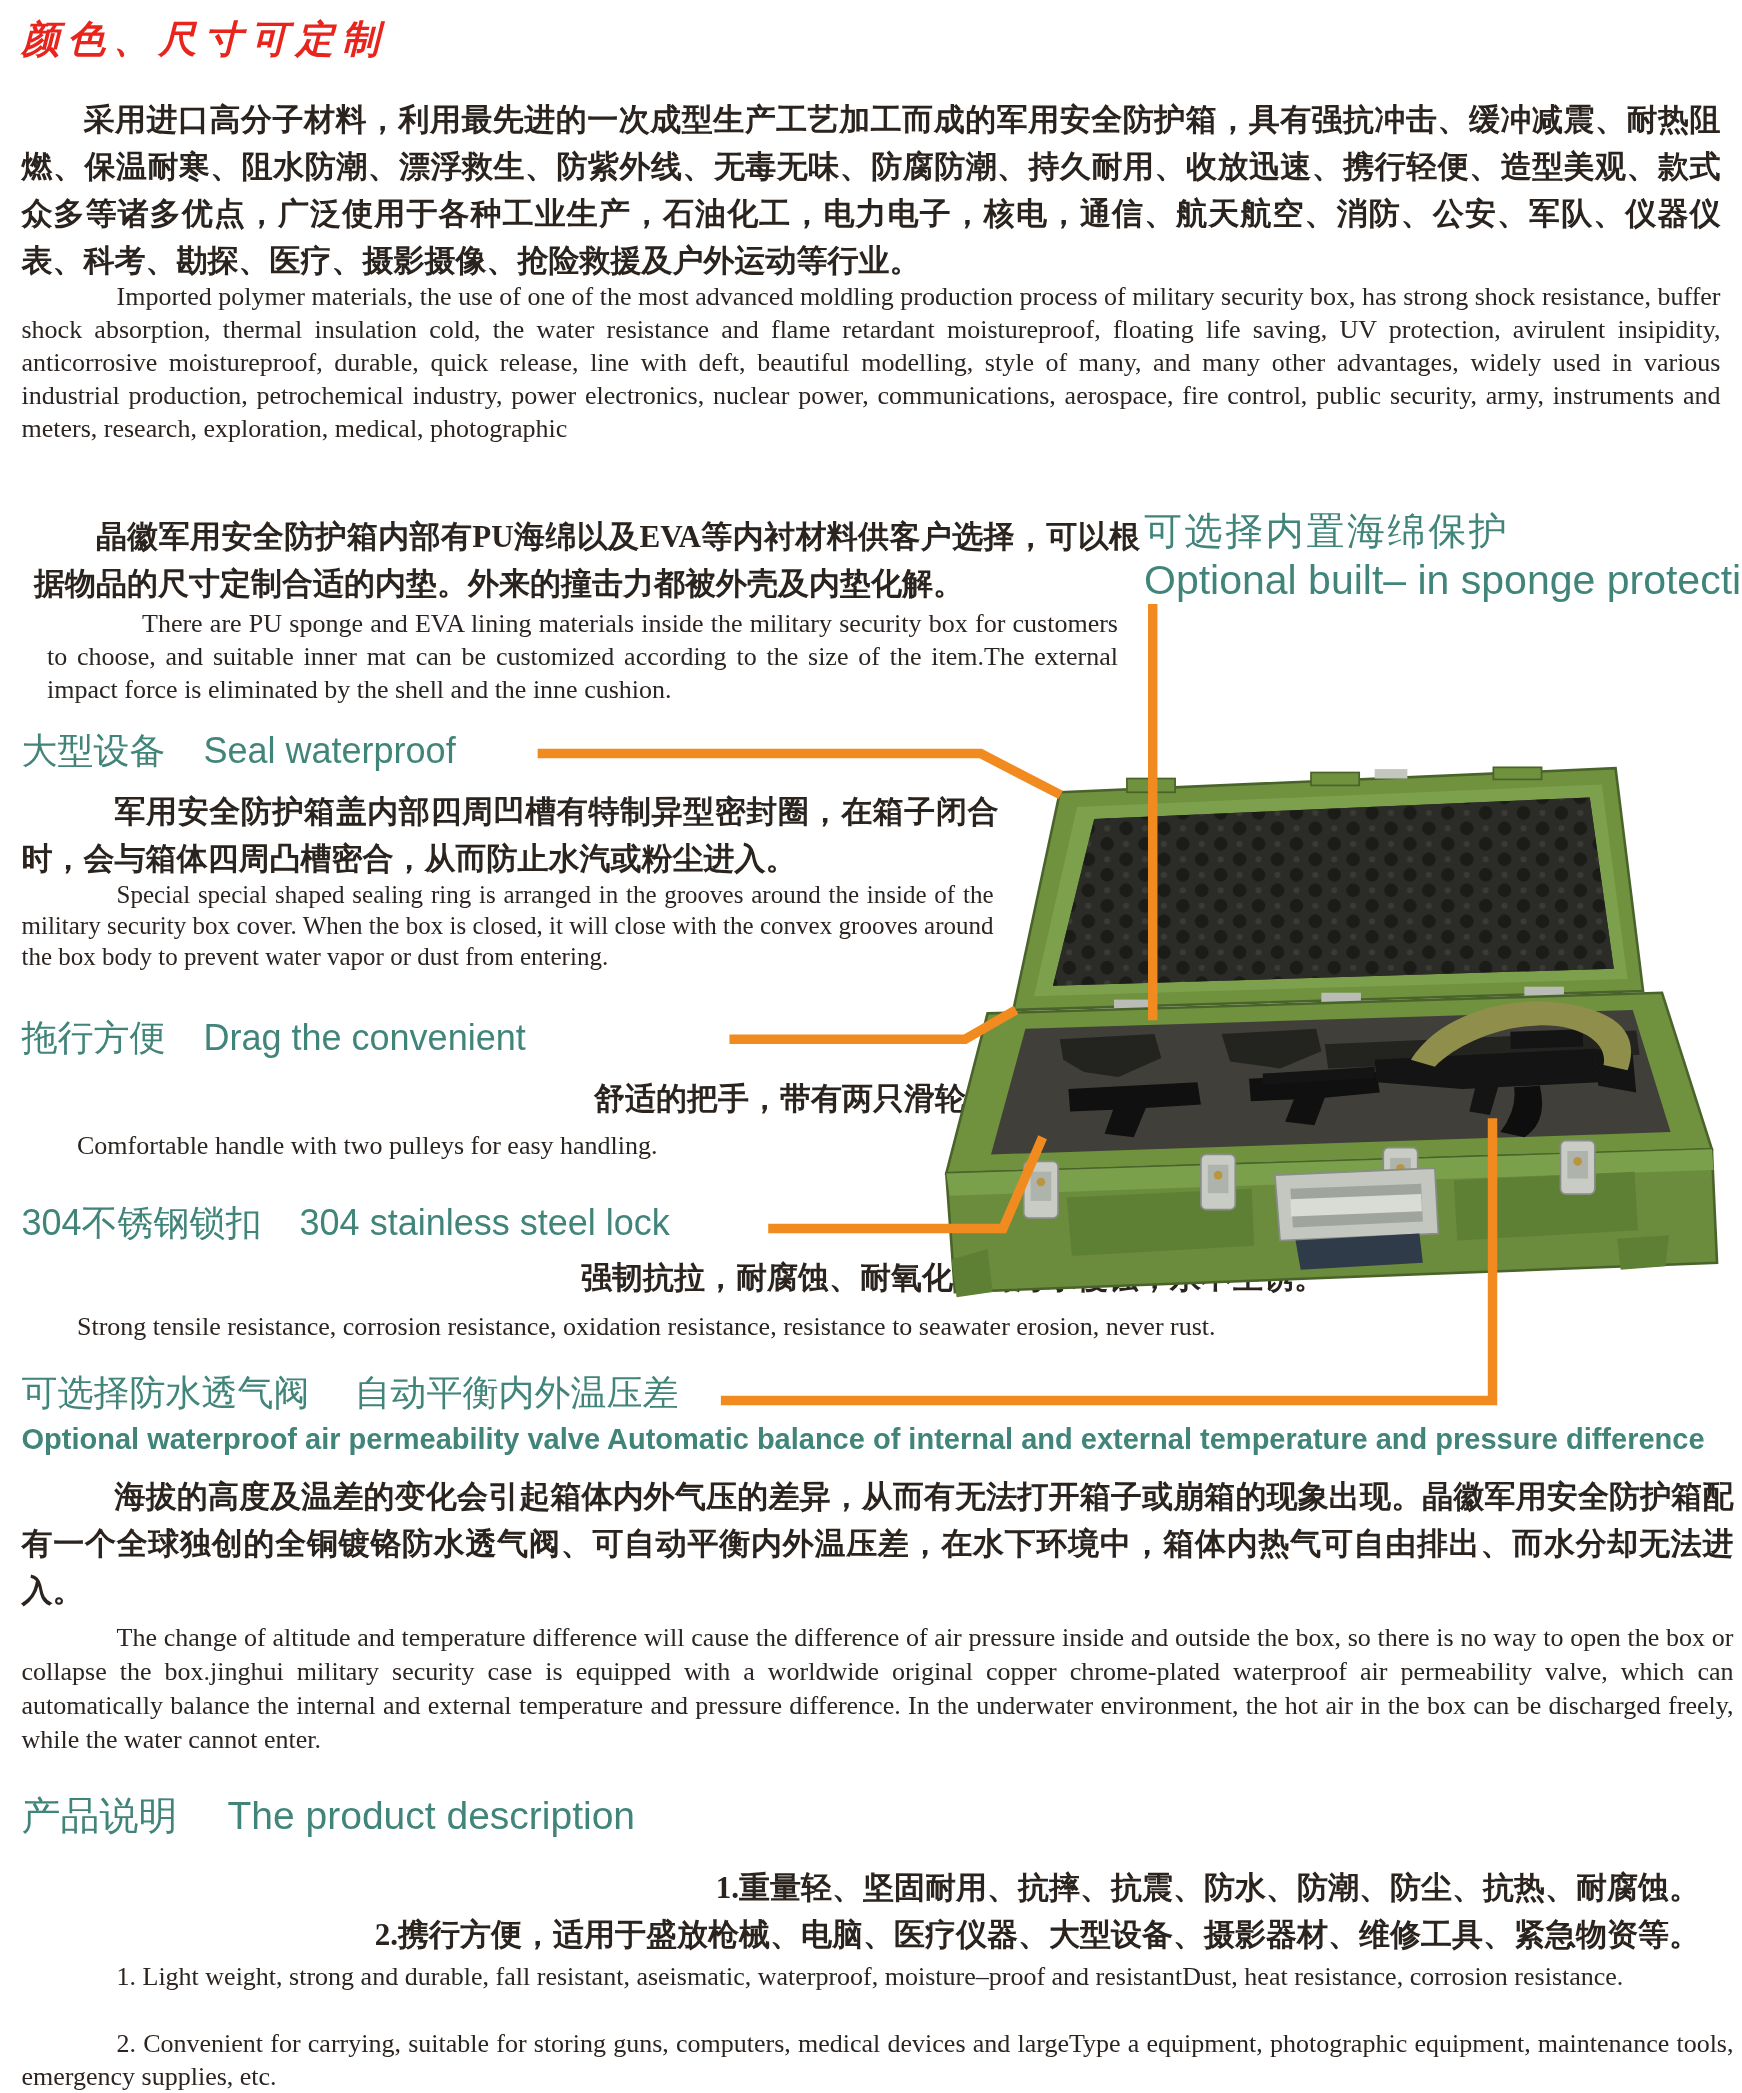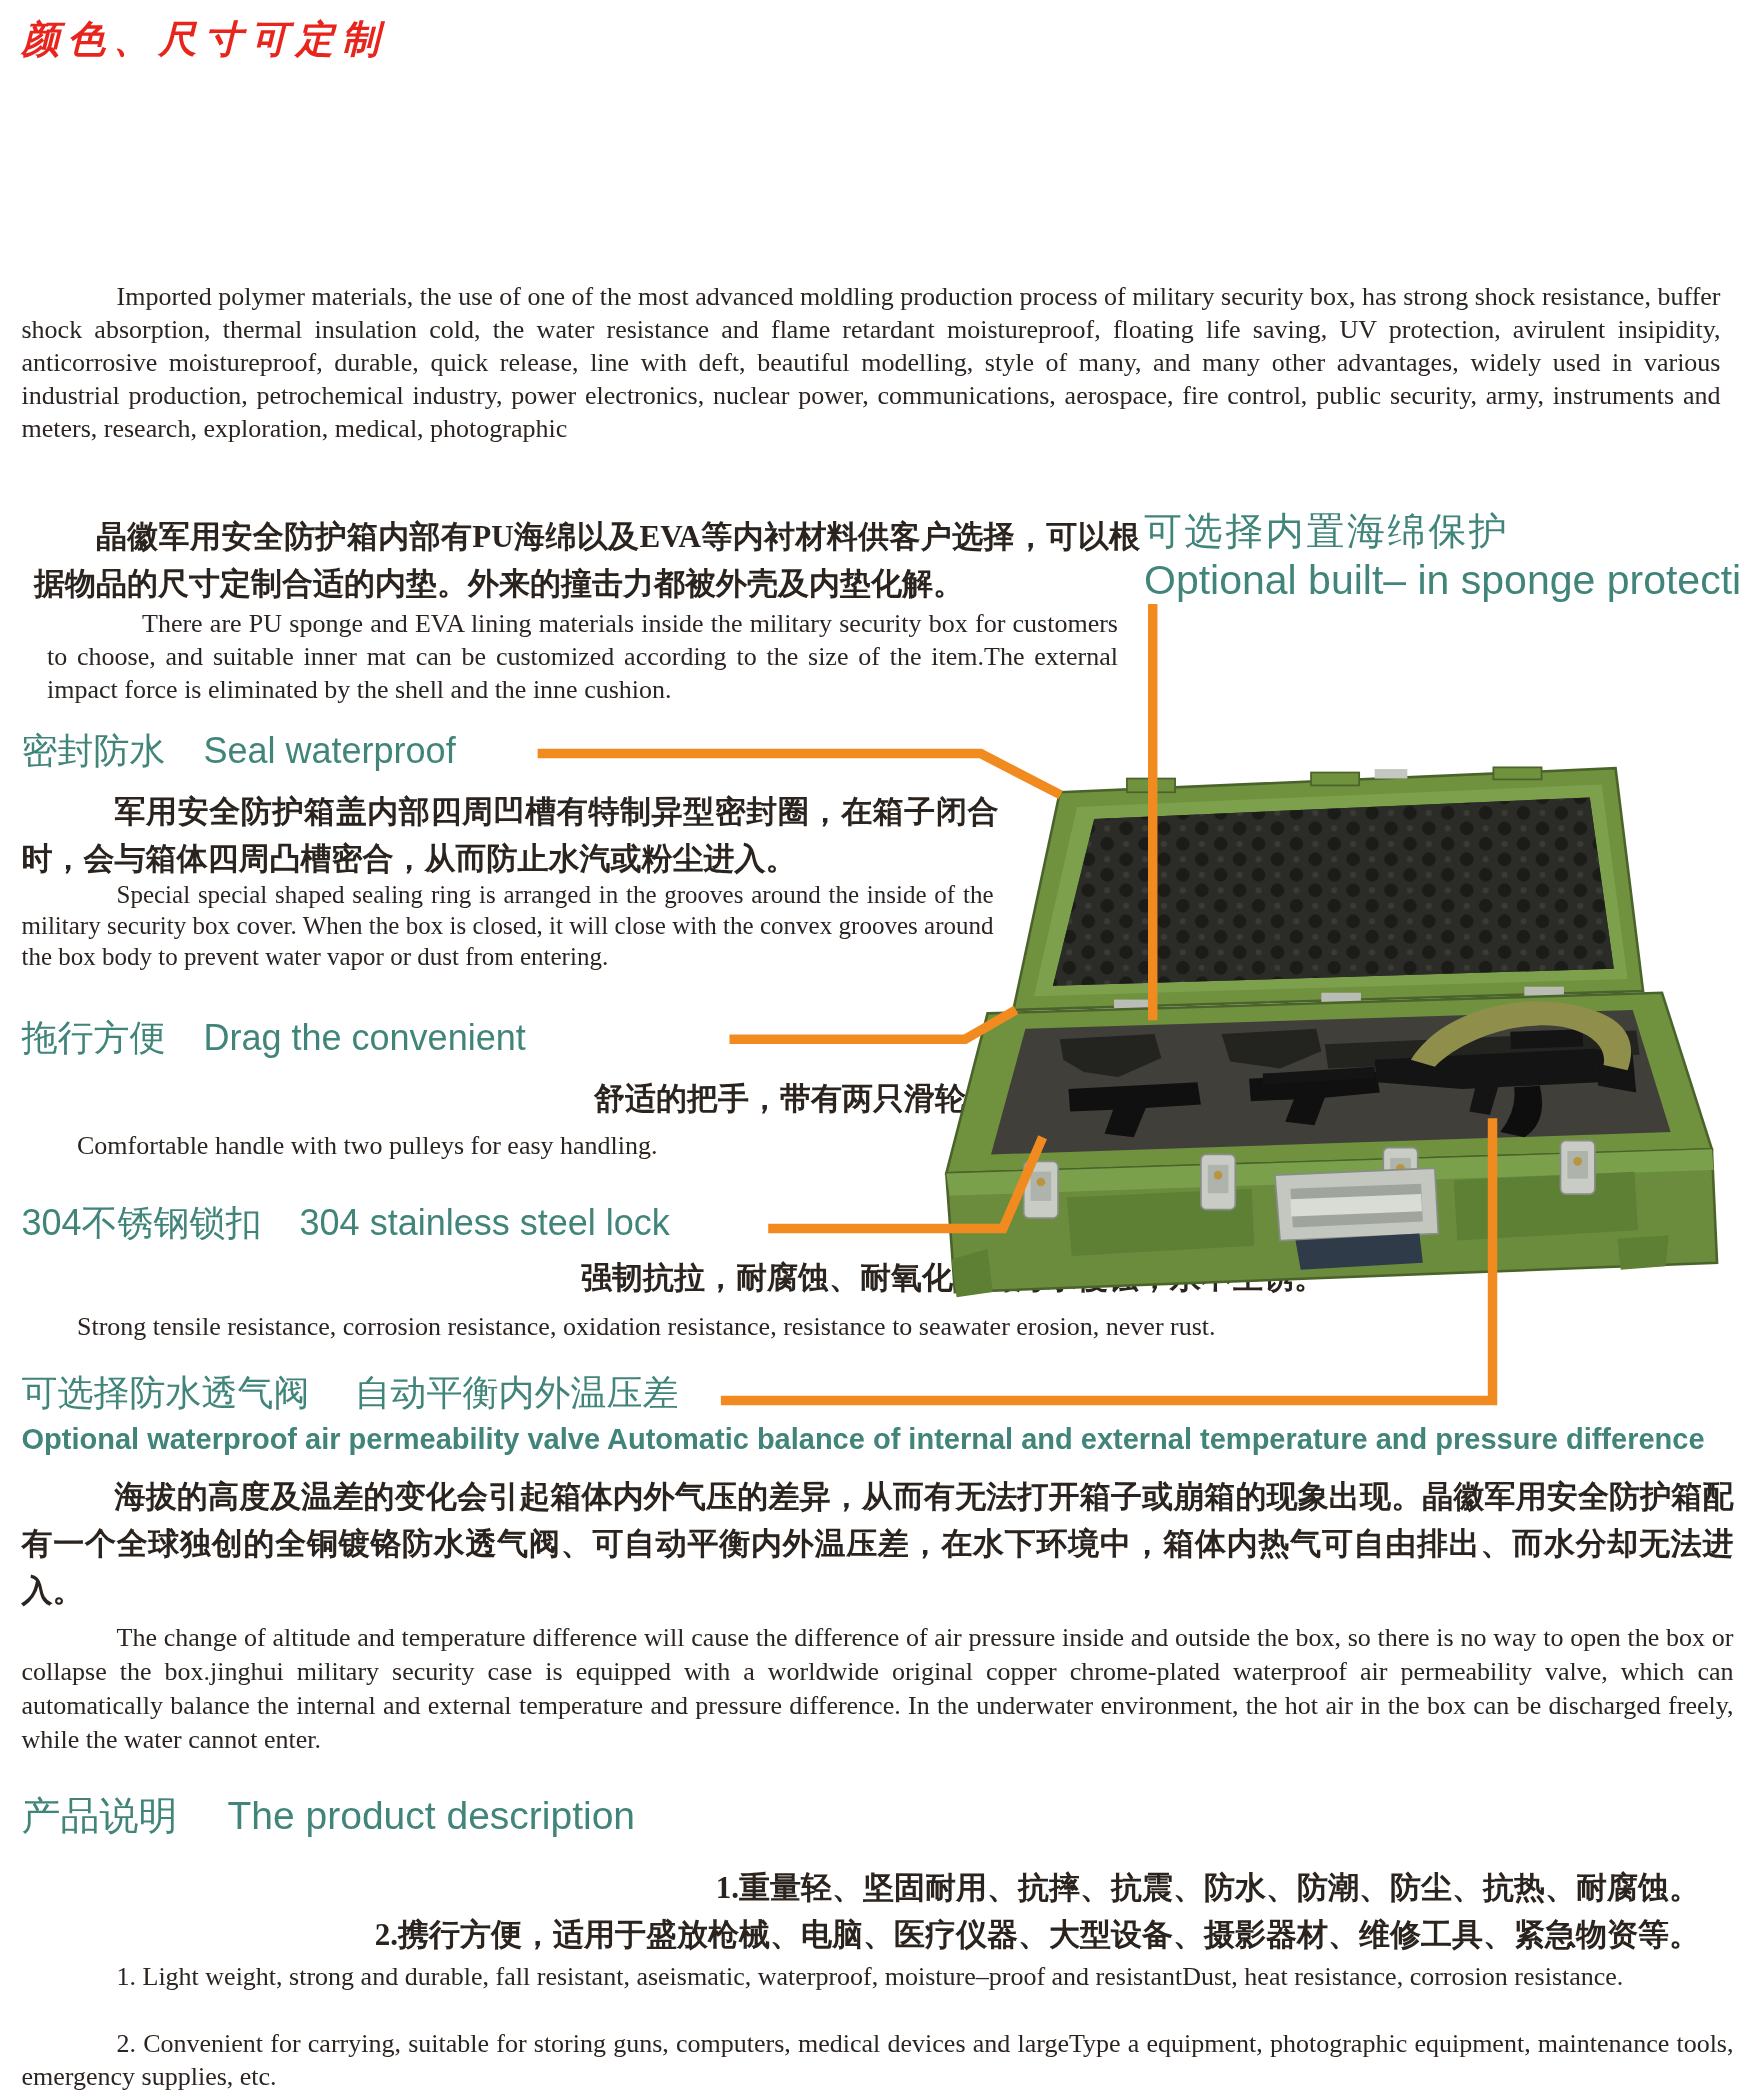--- a/index.html
+++ b/index.html
@@ -32,33 +32,34 @@
   }
   .svg-overlay{position:absolute;left:0;top:0;pointer-events:none;}
 </style>
 </head>
 <body>
 
 <div class="page" style="--red: #E8241C; --teal: #41857A; --orange: #F28B1F;">
 
   <div class="abs red-title" style="left:21.5px;top:13.8px;">颜色、尺寸可定制</div>
 
+  <div class="abs zh justify indent2" style="left:21.5px;top:96px;width:1699px;">采用进口高分子材料，利用最先进的一次成型生产工艺加工而成的军用安全防护箱，具有强抗冲击、缓冲减震、耐热阻燃、保温耐寒、阻水防潮、漂浮救生、防紫外线、无毒无味、防腐防潮、持久耐用、收放迅速、携行轻便、造型美观、款式众多等诸多优点，广泛使用于各种工业生产，石油化工，电力电子，核电，通信、航天航空、消防、公安、军队、仪器仪表、科考、勘探、医疗、摄影摄像、抢险救援及户外运动等行业。</div>
 
   <div class="abs en-body" style="left:21.5px;top:280px;width:1699px;text-indent:95px;">Imported polymer materials, the use of one of the most advanced moldling production process of military security box, has strong shock resistance, buffer shock absorption, thermal insulation cold, the water resistance and flame retardant moistureproof, floating life saving, UV protection, avirulent insipidity, anticorrosive moistureproof, durable, quick release, line with deft, beautiful modelling, style of many, and many other advantages, widely used in various industrial production, petrochemical industry, power electronics, nuclear power, communications, aerospace, fire control, public security, army, instruments and meters, research, exploration, medical, photographic</div>
 
   <div class="abs zh justify indent2" style="left:34px;top:513px;width:1106px;">晶徽军用安全防护箱内部有PU海绵以及EVA等内衬材料供客户选择，可以根据物品的尺寸定制合适的内垫。外来的撞击力都被外壳及内垫化解。</div>
   <div class="abs en-body" style="left:47px;top:607px;width:1071px;text-indent:95px;">There are PU sponge and EVA lining materials inside the military security box for customers to choose, and suitable inner mat can be customized according to the size of the item.The external impact force is eliminated by the shell and the inne cushion.</div>
 
   <div class="abs" style="left:1144px;top:511px;">
     <div class="sec-head" style="font-size:38px;letter-spacing:2.6px;">可选择内置海绵保护</div>
     <div class="sec-head" style="font-size:41px;margin-top:5.2px;">Optional built– in sponge protection</div>
   </div>
 
   <div class="abs sec-head" style="left:21.5px;top:731px;">
-    <span>密封防水</span><span class="gap"></span><span>Seal waterproof</span>
+    <span>大型设备</span><span class="gap"></span><span>Seal waterproof</span>
   </div>
   <div class="abs zh justify indent3" style="left:21.5px;top:788px;width:977px;">军用安全防护箱盖内部四周凹槽有特制异型密封圈，在箱子闭合时，会与箱体四周凸槽密合，从而防止水汽或粉尘进入。</div>
   <div class="abs en-body" style="left:21.5px;top:879px;width:972px;line-height:31px;font-size:25px;text-indent:95px;">Special special shaped sealing ring is arranged in the grooves around the inside of the military security box cover. When the box is closed, it will close with the convex grooves around the box body to prevent water vapor or dust from entering.</div>
 
   <div class="abs sec-head" style="left:21.5px;top:1018px;">
     <span>拖行方便</span><span class="gap"></span><span>Drag the convenient</span>
   </div>
   <div class="abs zh" style="left:120px;top:1075px;width:1032px;">舒适的把手，带有两只滑轮，易于搬运。</div>
   <div class="abs en-body" style="left:77px;top:1129px;width:1032px;text-align:left;">Comfortable handle with two pulleys for easy handling.</div>
 

